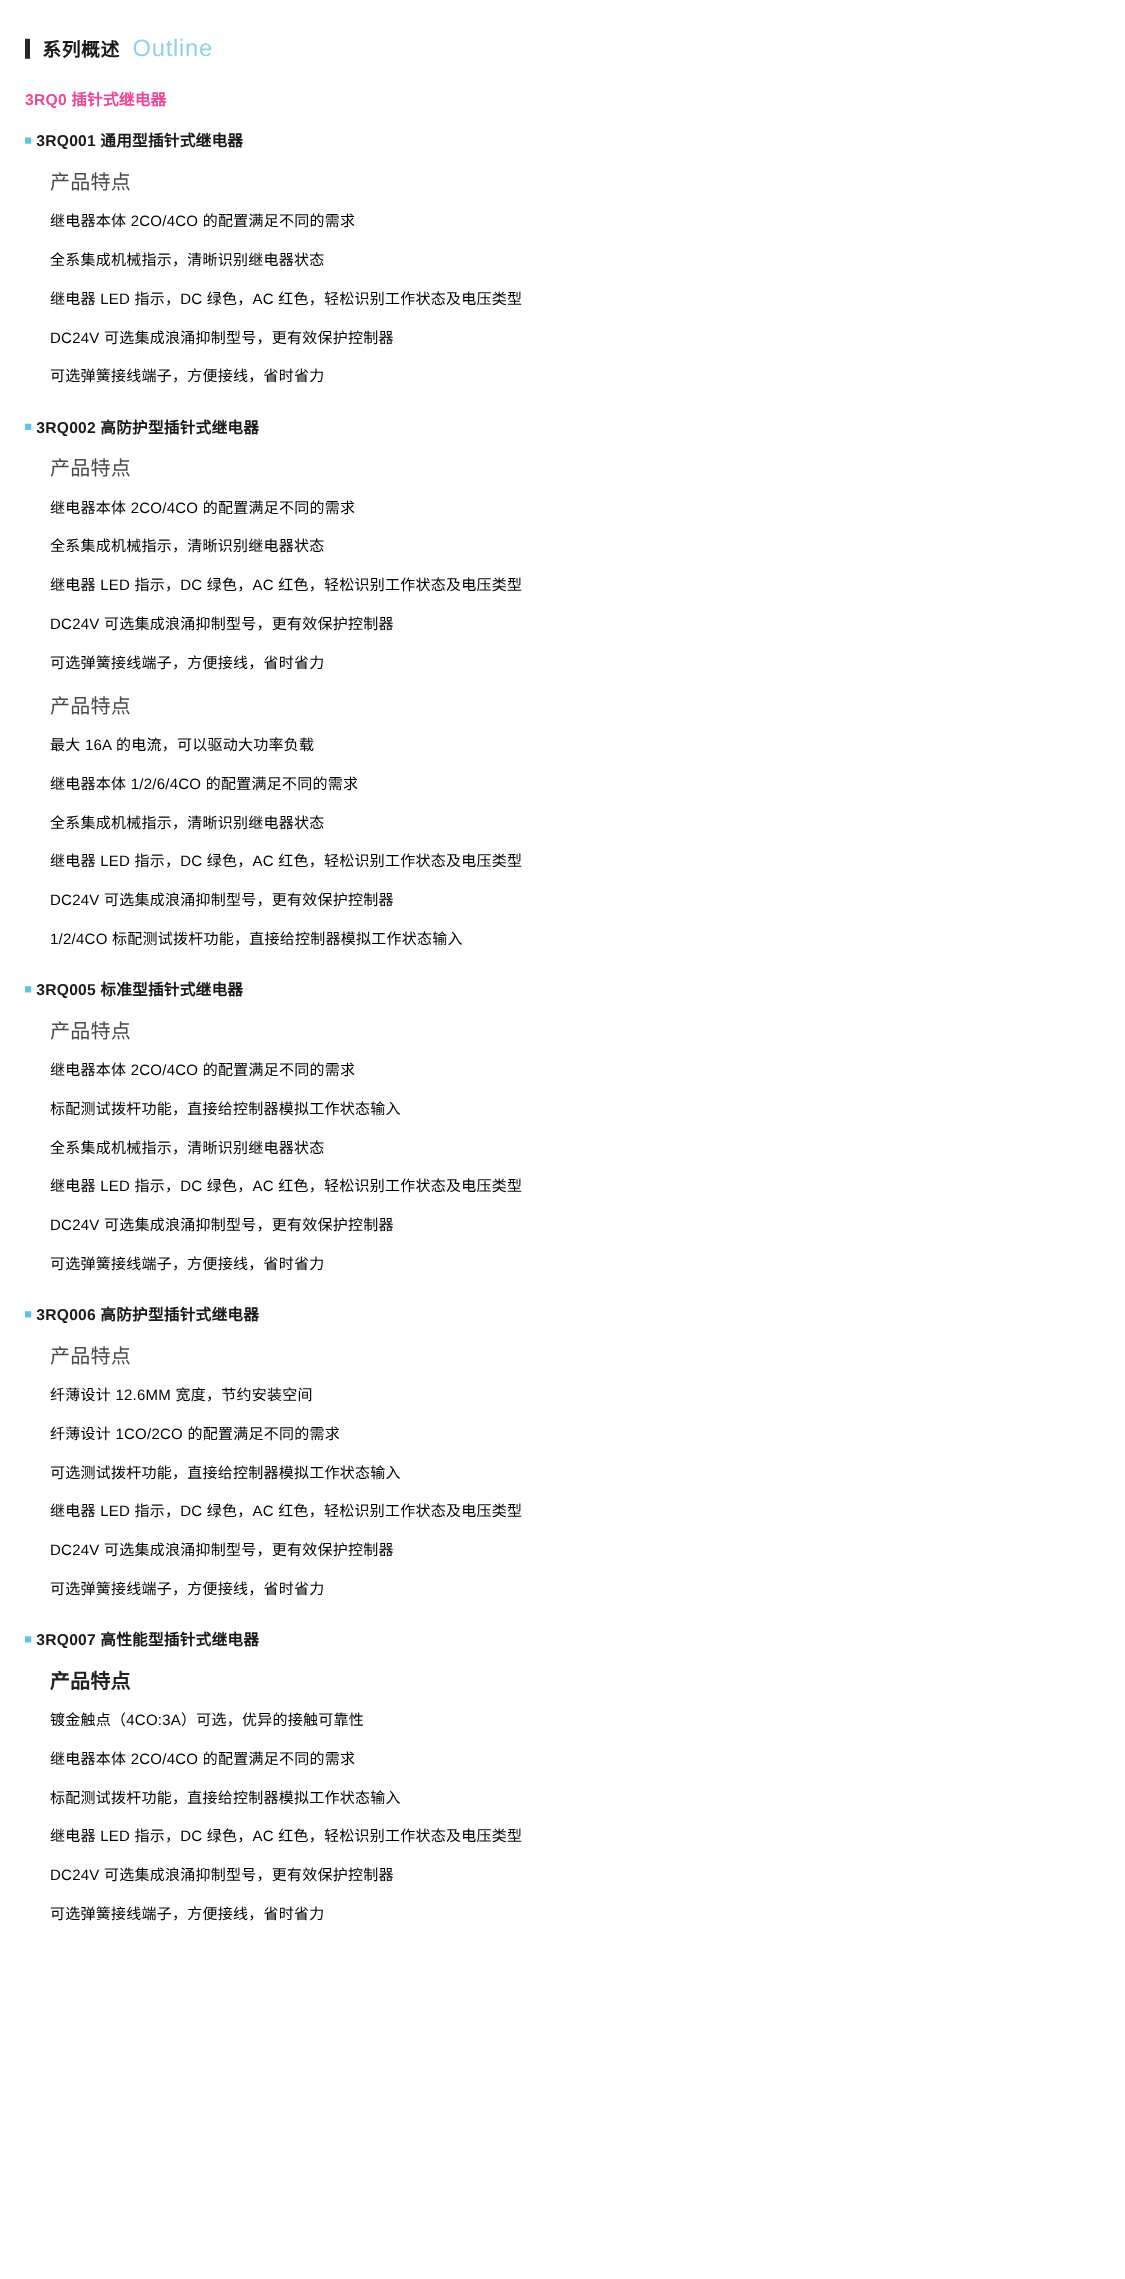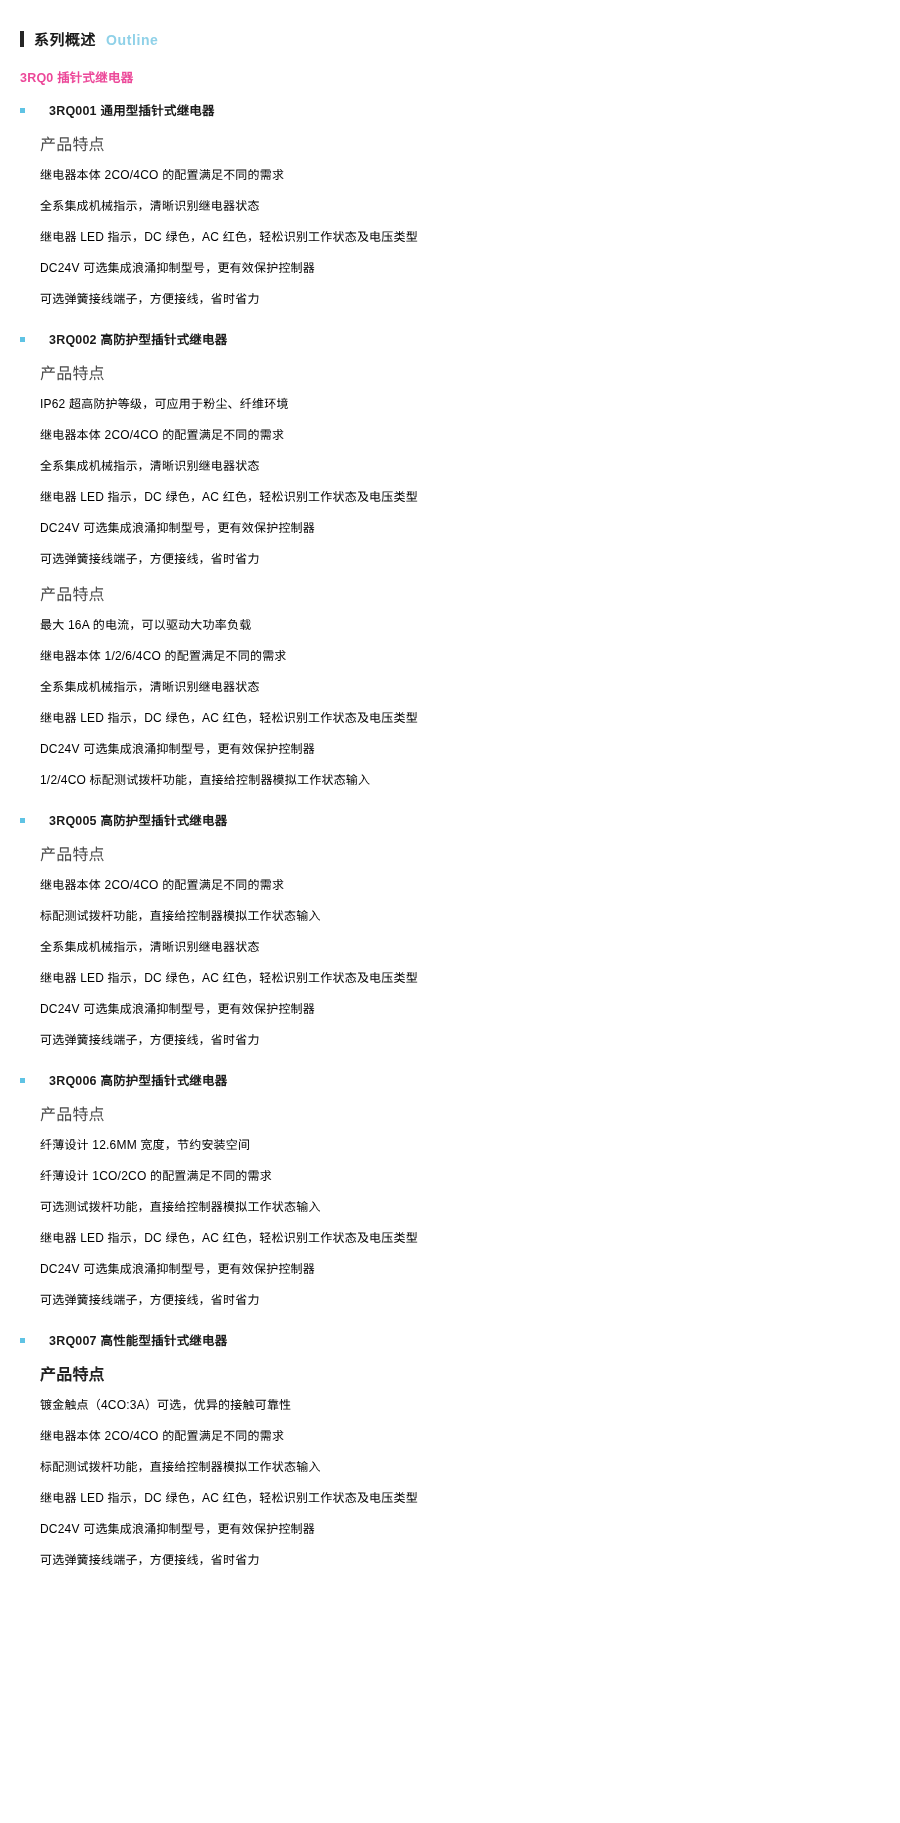--- a/index.html
+++ b/index.html
@@ -38,43 +38,43 @@
     top: 2px;
     flex: none;
   }
   .head-cn {
     font-size: 15px;
     font-weight: bold;
     color: #1a1a1a;
     letter-spacing: 0.5px;
   }
   .head-en {
-    font-size: 14px;
-    font-weight: bold;
+    font-size: 19px;
+    font-weight: normal;
     color: #8fd1e8;
     letter-spacing: 0.6px;
   }
 
   
   .family-title {
     font-size: 12.5px;
     font-weight: bold;
     color: #ec4899;
     margin: 10px 0 14px 2px;
     letter-spacing: 0.2px;
   }
 
   
   .product {
     margin: 0 0 4px 0;
   }
   .product-head {
     display: flex;
     align-items: center;
-    gap: 24px;
+    gap: 4px;
     margin: 14px 0 10px 2px;
   }
   .bullet {
     width: 5px;
     height: 5px;
     background: #5fc3e4;
     display: inline-block;
     flex: none;
     position: relative;
     top: 1px;
@@ -135,21 +135,20 @@
           <li class="feature-item">可选弹簧接线端子，方便接线，省时省力</li>
         </ul>
       </div>
       <div class="product">
         <div class="product-head">
           <span class="bullet"></span>
           <span class="product-name">3RQ002 高防护型插针式继电器</span>
         </div>
         <ul class="features">
           <li class="feature-label">产品特点</li>
-          <li class="feature-item">IP62 超高防护等级，可应用于粉尘、纤维环境</li>
           <li class="feature-item">继电器本体 2CO/4CO 的配置满足不同的需求</li>
           <li class="feature-item">全系集成机械指示，清晰识别继电器状态</li>
           <li class="feature-item">继电器 LED 指示，DC 绿色，AC 红色，轻松识别工作状态及电压类型</li>
           <li class="feature-item">DC24V 可选集成浪涌抑制型号，更有效保护控制器</li>
           <li class="feature-item">可选弹簧接线端子，方便接线，省时省力</li>
         </ul>
       </div>
       <div class="product">
         <ul class="features">
           <li class="feature-label">产品特点</li>
@@ -157,21 +156,21 @@
           <li class="feature-item">继电器本体 1/2/6/4CO 的配置满足不同的需求</li>
           <li class="feature-item">全系集成机械指示，清晰识别继电器状态</li>
           <li class="feature-item">继电器 LED 指示，DC 绿色，AC 红色，轻松识别工作状态及电压类型</li>
           <li class="feature-item">DC24V 可选集成浪涌抑制型号，更有效保护控制器</li>
           <li class="feature-item">1/2/4CO 标配测试拨杆功能，直接给控制器模拟工作状态输入</li>
         </ul>
       </div>
       <div class="product">
         <div class="product-head">
           <span class="bullet"></span>
-          <span class="product-name">3RQ005 高防护型插针式继电器</span>
+          <span class="product-name">3RQ005 标准型插针式继电器</span>
         </div>
         <ul class="features">
           <li class="feature-label">产品特点</li>
           <li class="feature-item">继电器本体 2CO/4CO 的配置满足不同的需求</li>
           <li class="feature-item">标配测试拨杆功能，直接给控制器模拟工作状态输入</li>
           <li class="feature-item">全系集成机械指示，清晰识别继电器状态</li>
           <li class="feature-item">继电器 LED 指示，DC 绿色，AC 红色，轻松识别工作状态及电压类型</li>
           <li class="feature-item">DC24V 可选集成浪涌抑制型号，更有效保护控制器</li>
           <li class="feature-item">可选弹簧接线端子，方便接线，省时省力</li>
         </ul>

